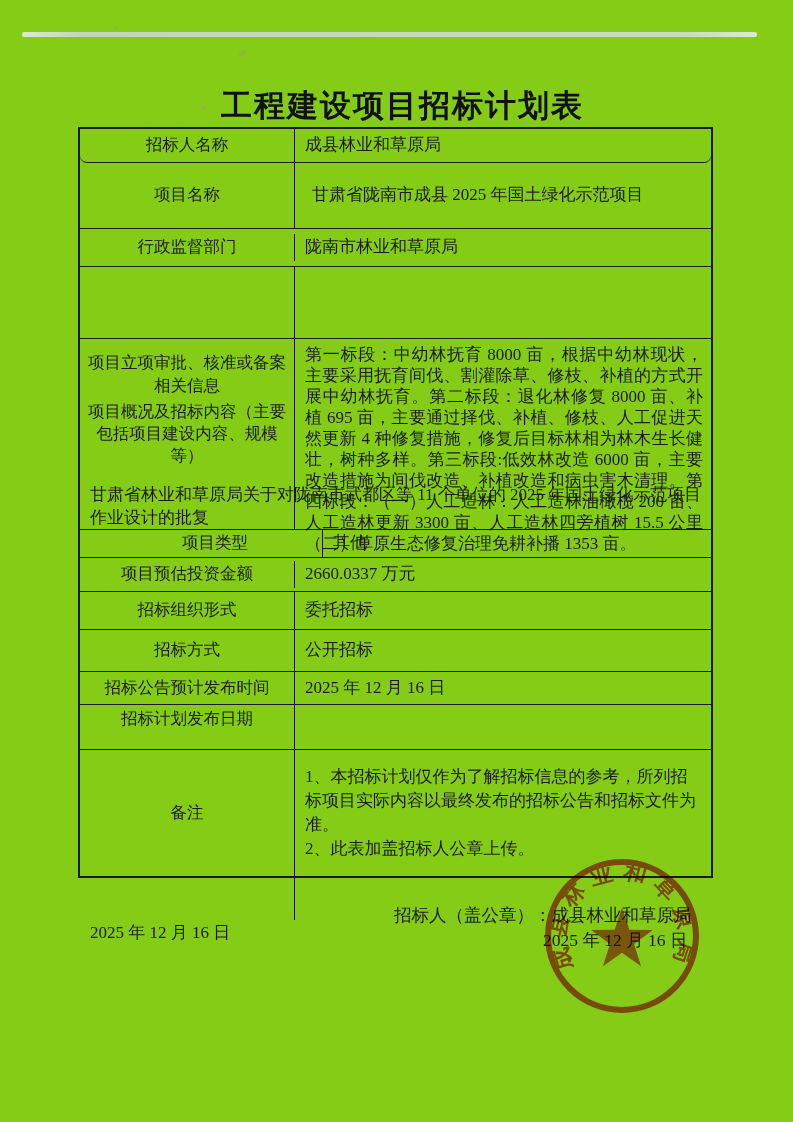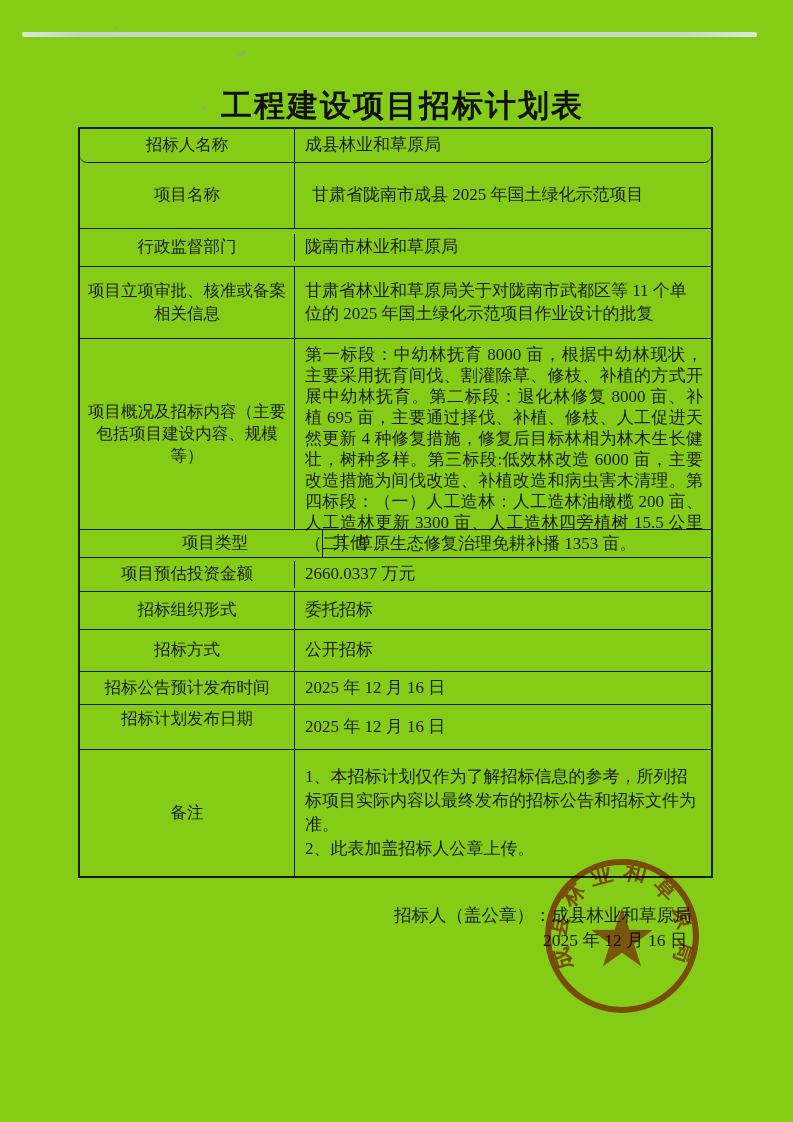--- a/index.html
+++ b/index.html
@@ -43,23 +43,23 @@
     border-right:1.5px solid #1b1b1b;
     align-items:center;justify-content:center;
     text-align:center;padding:2px 5px;
     font-size:16.5px;line-height:1.35;
   }
   .cell-value{
     flex:1;align-items:center;
     padding:2px 8px 2px 10px;
     line-height:1.35;
   }
-  .r0{height:34px;border-radius:7px;} .r1{height:66px;gap:7px;} .r2{height:38px;align-items:center;} .r3{height:72px;}
+  .r0{height:34px;border-radius:7px;} .r1{height:66px;gap:7px;} .r2{height:38px;align-items:center;} .r3{height:72px;flex-direction:column;}
   .r4{height:191px;} .r5{height:28px;padding-left:28px;} .r6{height:34px;align-items:center;} .r7{height:38px;}
-  .r8{height:42px;} .r9{height:33px;} .r10{height:45px;} .r11{height:126px;}
+  .r8{height:42px;} .r9{height:33px;} .r10{height:45px;flex-direction:column;} .r11{height:126px;}
   .r4 .cell-value{align-items:flex-start;padding-top:5px;line-height:21px;text-align:justify;}
   .r10 .cell-label{align-items:flex-start;padding-top:3px;}
   .r11 .cell-value{white-space:pre-line;line-height:24px;}
 
   
   .signer{position:absolute;left:394px;top:903px;font-size:17.5px;white-space:nowrap;}
   .sign-date{position:absolute;left:543px;top:928px;font-size:17.5px;white-space:nowrap;}
 
   
   .seal{

